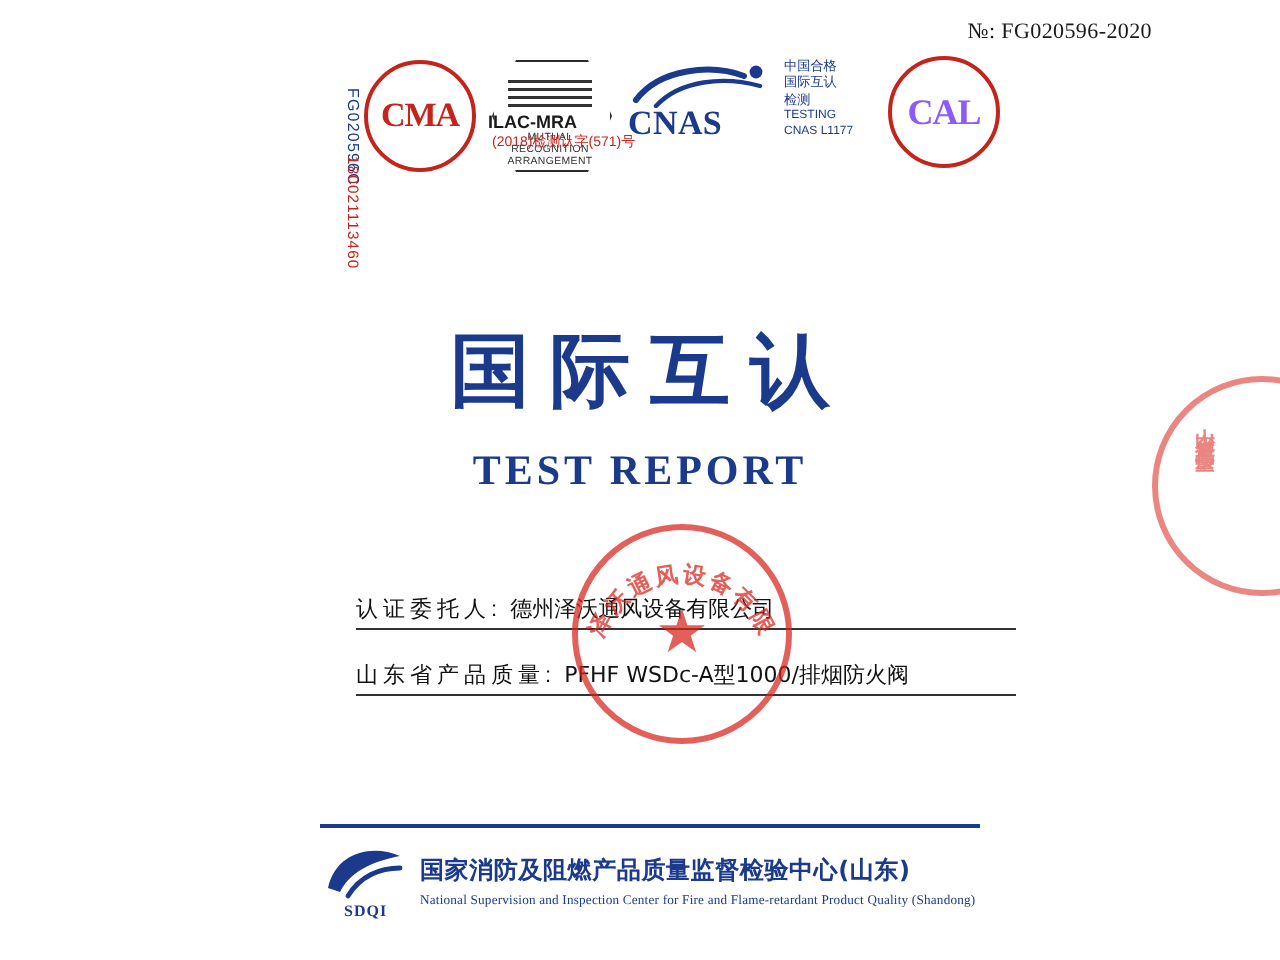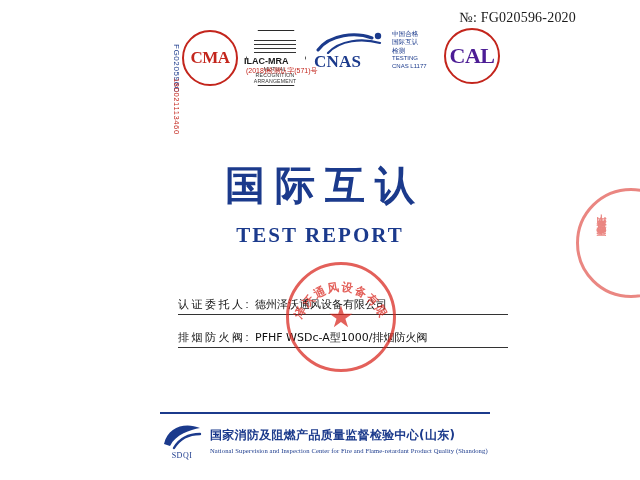--- a/index.html
+++ b/index.html
@@ -18,21 +18,21 @@
     width: 640px;
     height: 480px;
     background: #ffffff;
   }
 
   
   .serial {
     position: absolute;
     top: 10px;
     right: 64px;
-    font-size: 14px;
+    font-size: 11px;
     color: #1a1a1a;
     letter-spacing: 0.2px;
     font-family: "Liberation Serif", serif;
   }
 
   
   .vcode {
     position: absolute;
     writing-mode: vertical-rl;
     font-size: 8px;
@@ -193,23 +193,23 @@
     inset: 0;
     border: 2.5px solid #c3251c;
     border-radius: 50%;
   }
   .cal .txt {
     position: absolute;
     inset: 0;
     display: flex;
     align-items: center;
     justify-content: center;
-    color: #4c1d95;
-    font-weight: bold;
-    font-size: 22px;
+    color: #8b5cf6;
+    font-weight: bold;
+    font-size: 18px;
     font-family: "Liberation Serif", serif;
     letter-spacing: -0.5px;
   }
   .cal-code {
     position: absolute;
     left: 246px;
     top: 66px;
     font-size: 7px;
     color: #c3251c;
     white-space: nowrap;
@@ -359,27 +359,26 @@
   .sdqi {
     position: relative;
     width: 44px;
     height: 40px;
     flex: 0 0 auto;
     margin-right: 6px;
   }
   .sdqi svg { position: absolute; left: 0; top: 0; }
   .sdqi .word {
     position: absolute;
-    left: 0;
+    left: 12px;
     bottom: 0;
     width: 44px;
-    text-align: center;
     color: #1b3a8c;
     font-size: 8px;
-    font-weight: normal;
+    font-weight: bold;
     font-family: "Liberation Serif", serif;
     letter-spacing: 0.5px;
   }
   .footer-text .cn {
     color: #1b3a8c;
     font-size: 12px;
     font-weight: bold;
     letter-spacing: 0.3px;
     font-family: "DejaVu Sans", sans-serif;
     white-space: nowrap;
@@ -447,21 +446,21 @@
 
   <div class="title-cn">国际互认</div>
   <div class="title-en">TEST REPORT</div>
 
   <div class="fields">
     <div class="field">
       <span class="lbl">认证委托人:</span>
       <span class="val">德州泽沃通风设备有限公司</span>
     </div>
     <div class="field">
-      <span class="lbl">排烟防火阀:</span>
+      <span class="lbl">山东省产品质量:</span>
       <span class="val">PFHF WSDc-A型1000/排烟防火阀</span>
     </div>
   </div>
 
   <div class="stamp">
     <div class="outer"></div>
     <svg class="arc" viewBox="0 0 110 110">
       <defs>
         <path id="arcpath" d="M 14,62 A 42,42 0 0 1 96,62" fill="none"></path>
       </defs>

